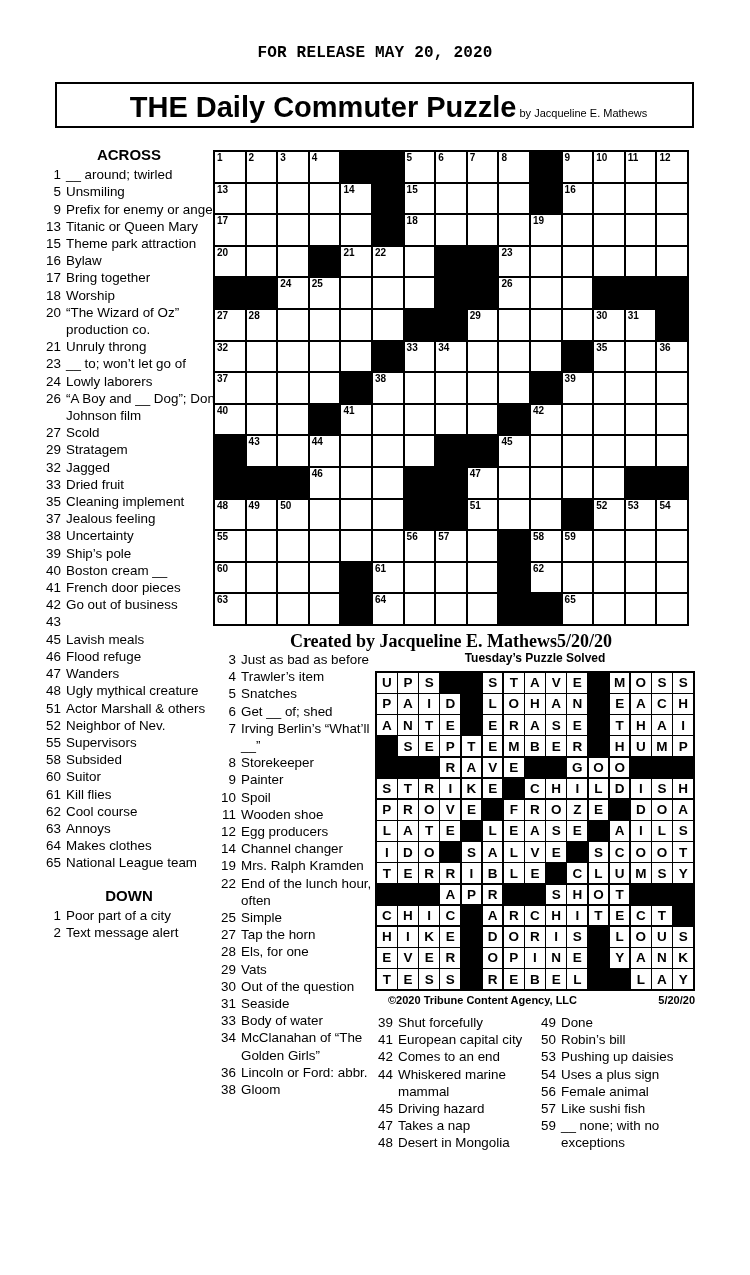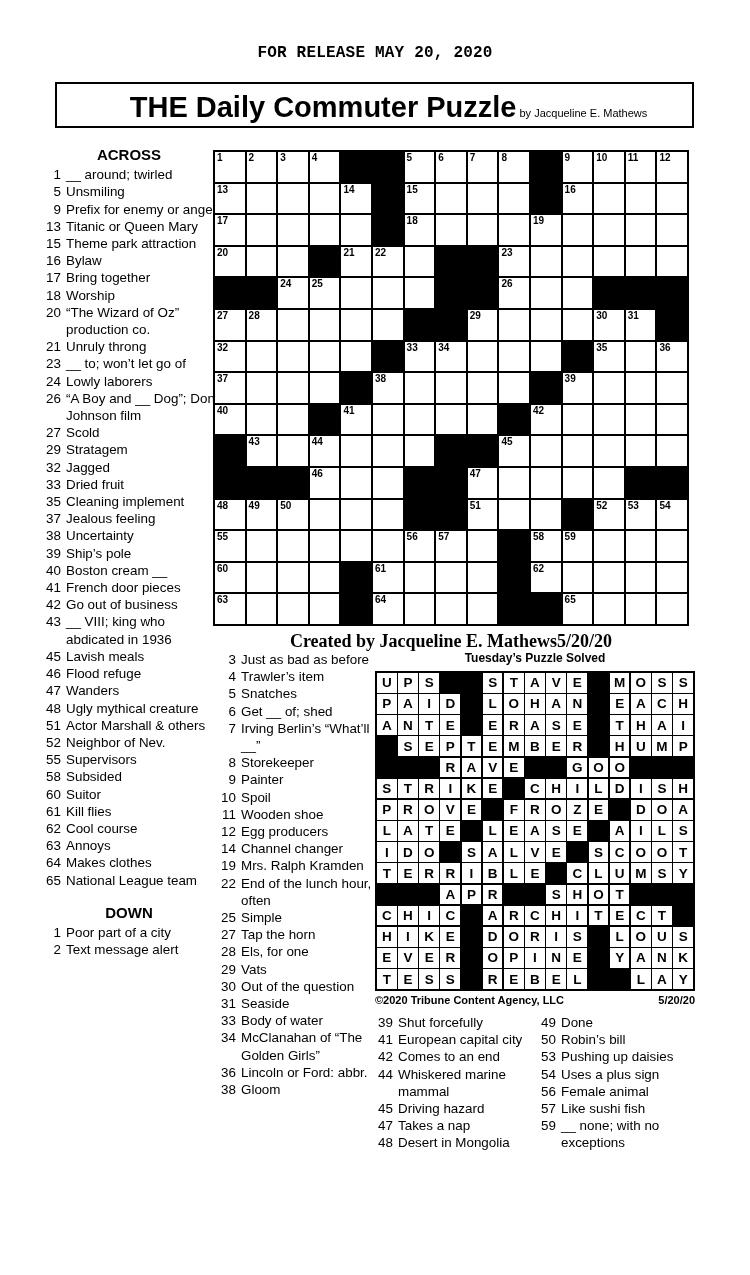--- a/index.html
+++ b/index.html
@@ -76,21 +76,21 @@
     background: #fff;
     display: flex; align-items: center; justify-content: center;
     font-size: 13.5px; font-weight: bold;
   }
   .sgrid .cell.black { background: #000; }
 
   .copyright {
     position: absolute; left: 375px; top: 994px; width: 320px;
     font-size: 11px; font-weight: bold; line-height: 13.5px;
   }
-  .copyright .row1 { display: flex; justify-content: space-between; }
+  .copyright .row1 { display: flex; justify-content: space-between; margin-left: 13px; }
 </style>
 </head>
 <body>
 
 <div class="release">FOR RELEASE MAY 20, 2020</div>
 
 <div class="title-box">
   <span class="title-main">THE Daily Commuter Puzzle</span>
   <span class="title-by">by Jacqueline E. Mathews</span>
 </div>
@@ -189,21 +189,20 @@
       <div class="clue">
         <span class="num">41</span>
         <span class="txt">French door pieces</span>
       </div>
       <div class="clue">
         <span class="num">42</span>
         <span class="txt">Go out of business</span>
       </div>
       <div class="clue">
         <span class="num">43</span>
-        <span class="txt">__ VIII; king who abdicated in 1936</span>
       </div>
       <div class="clue">
         <span class="num">45</span>
         <span class="txt">Lavish meals</span>
       </div>
       <div class="clue">
         <span class="num">46</span>
         <span class="txt">Flood refuge</span>
       </div>
       <div class="clue">

